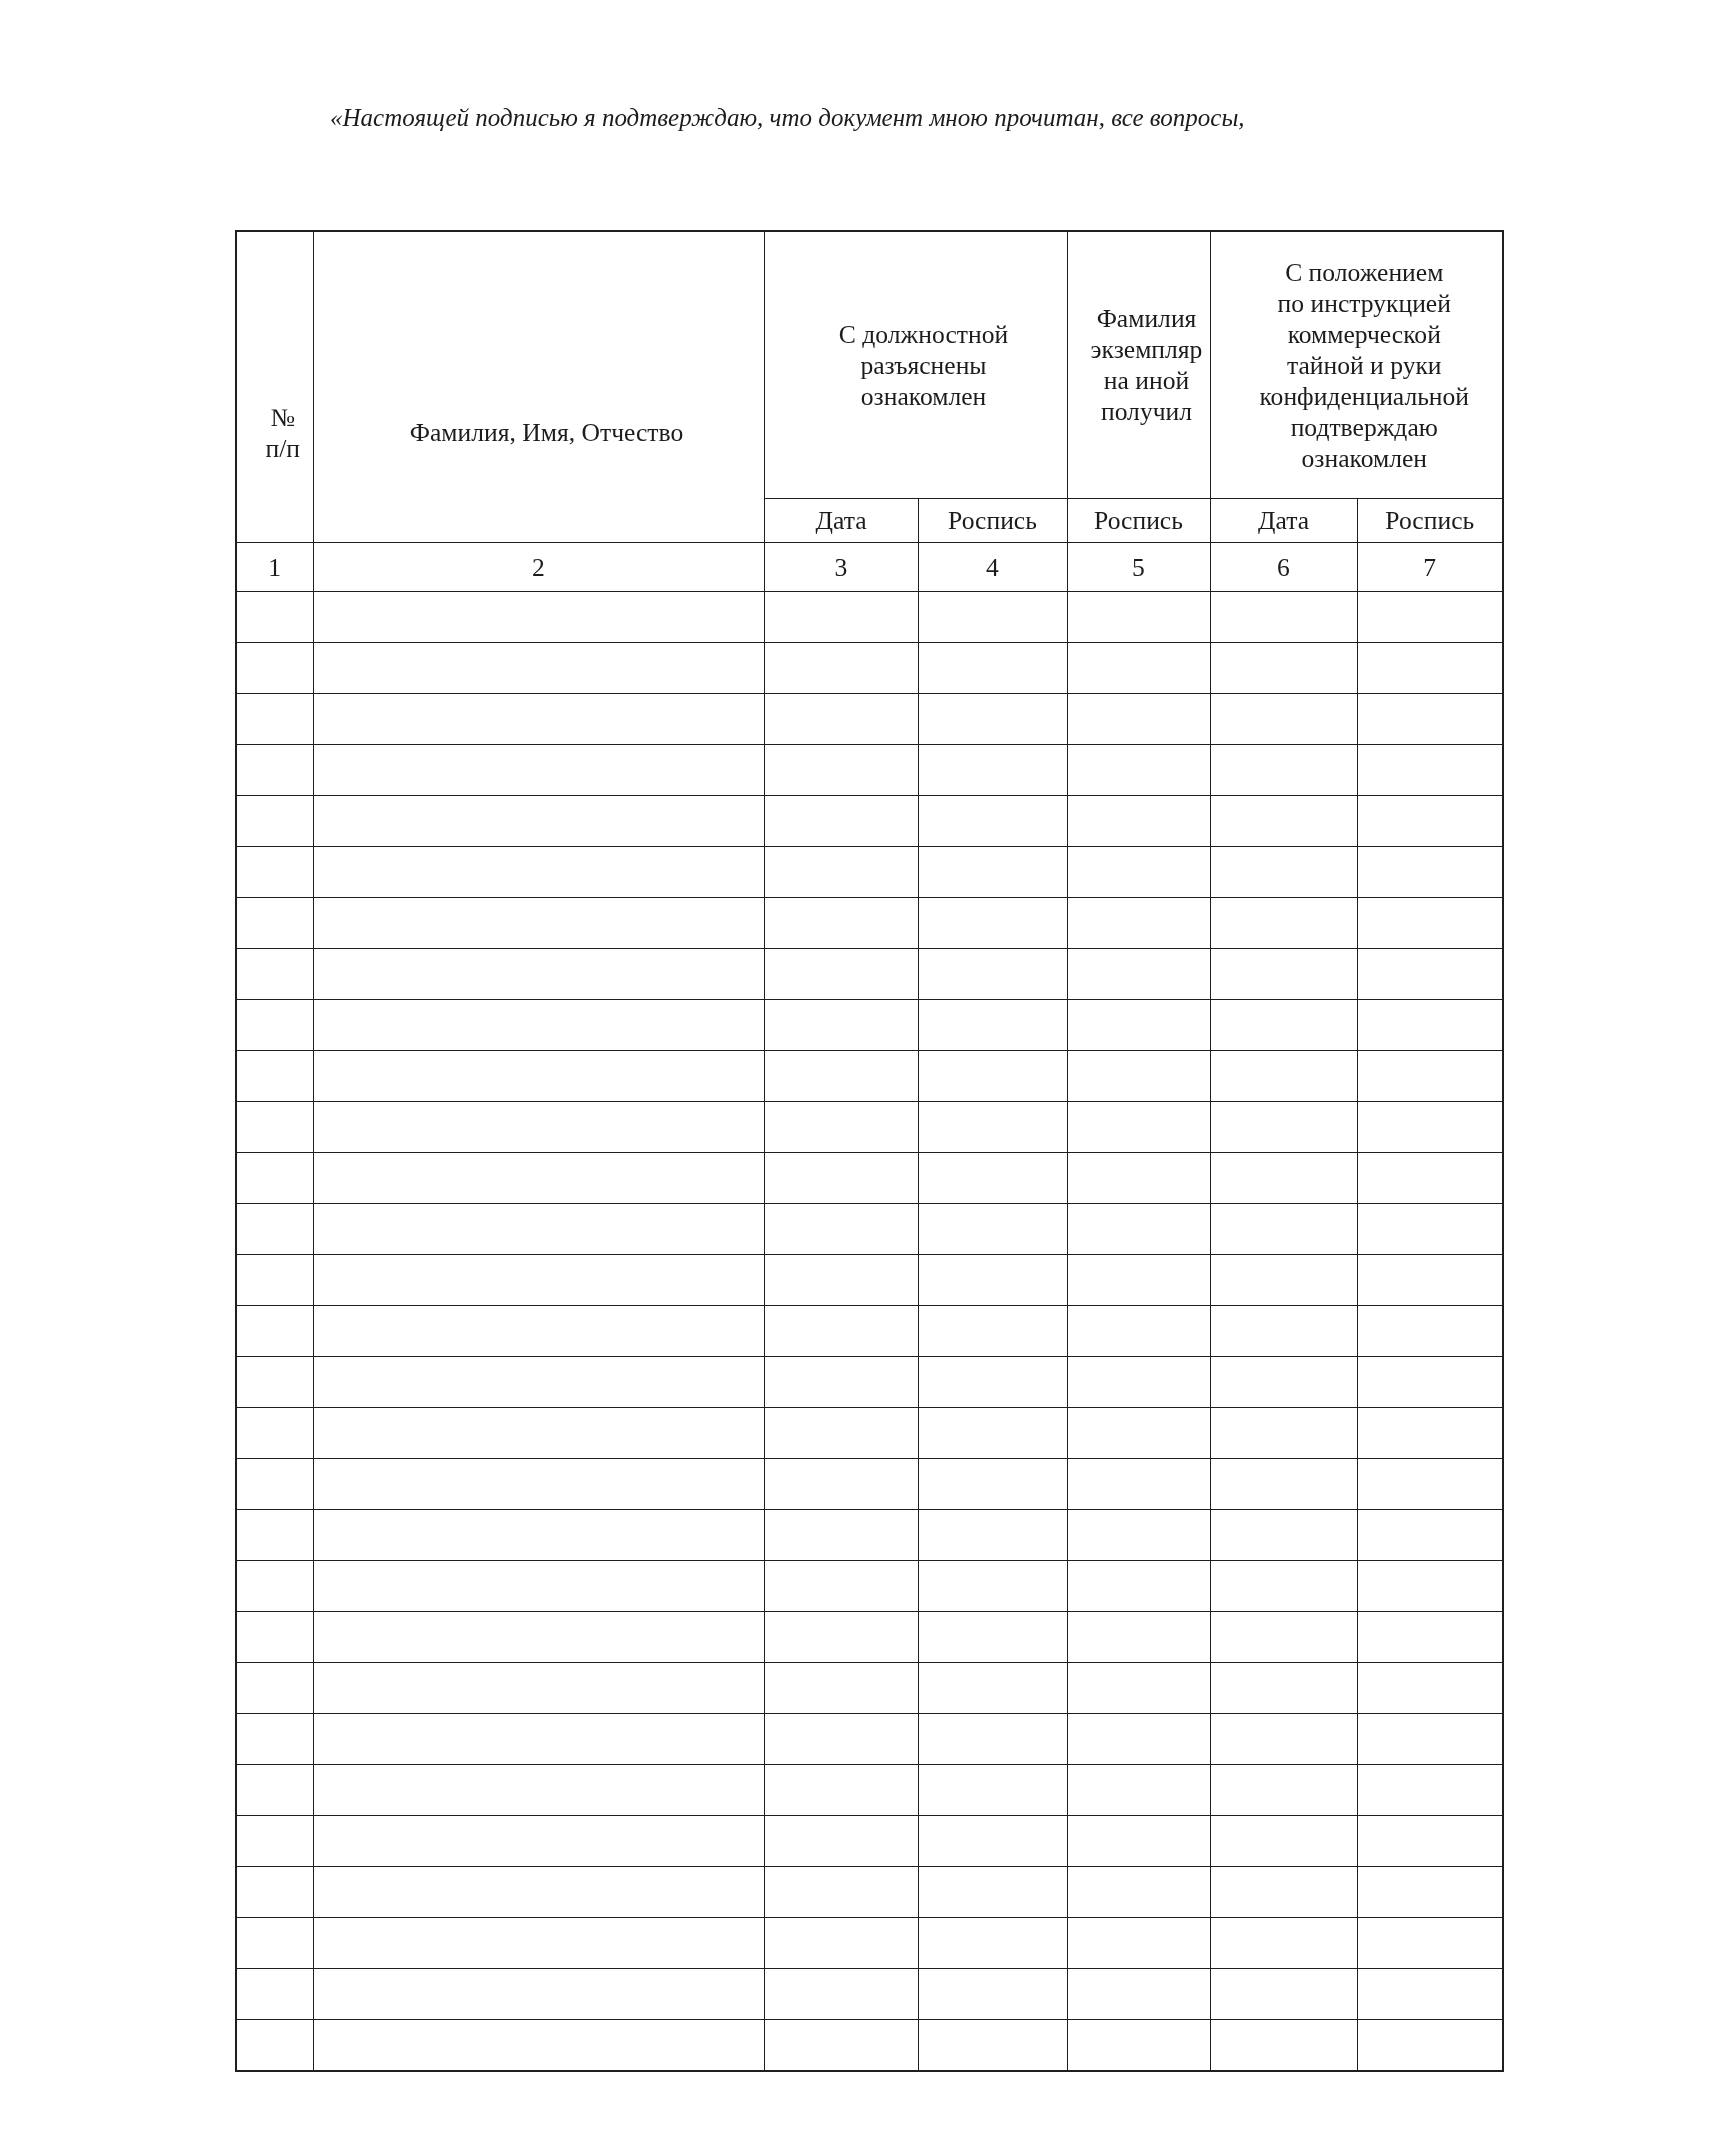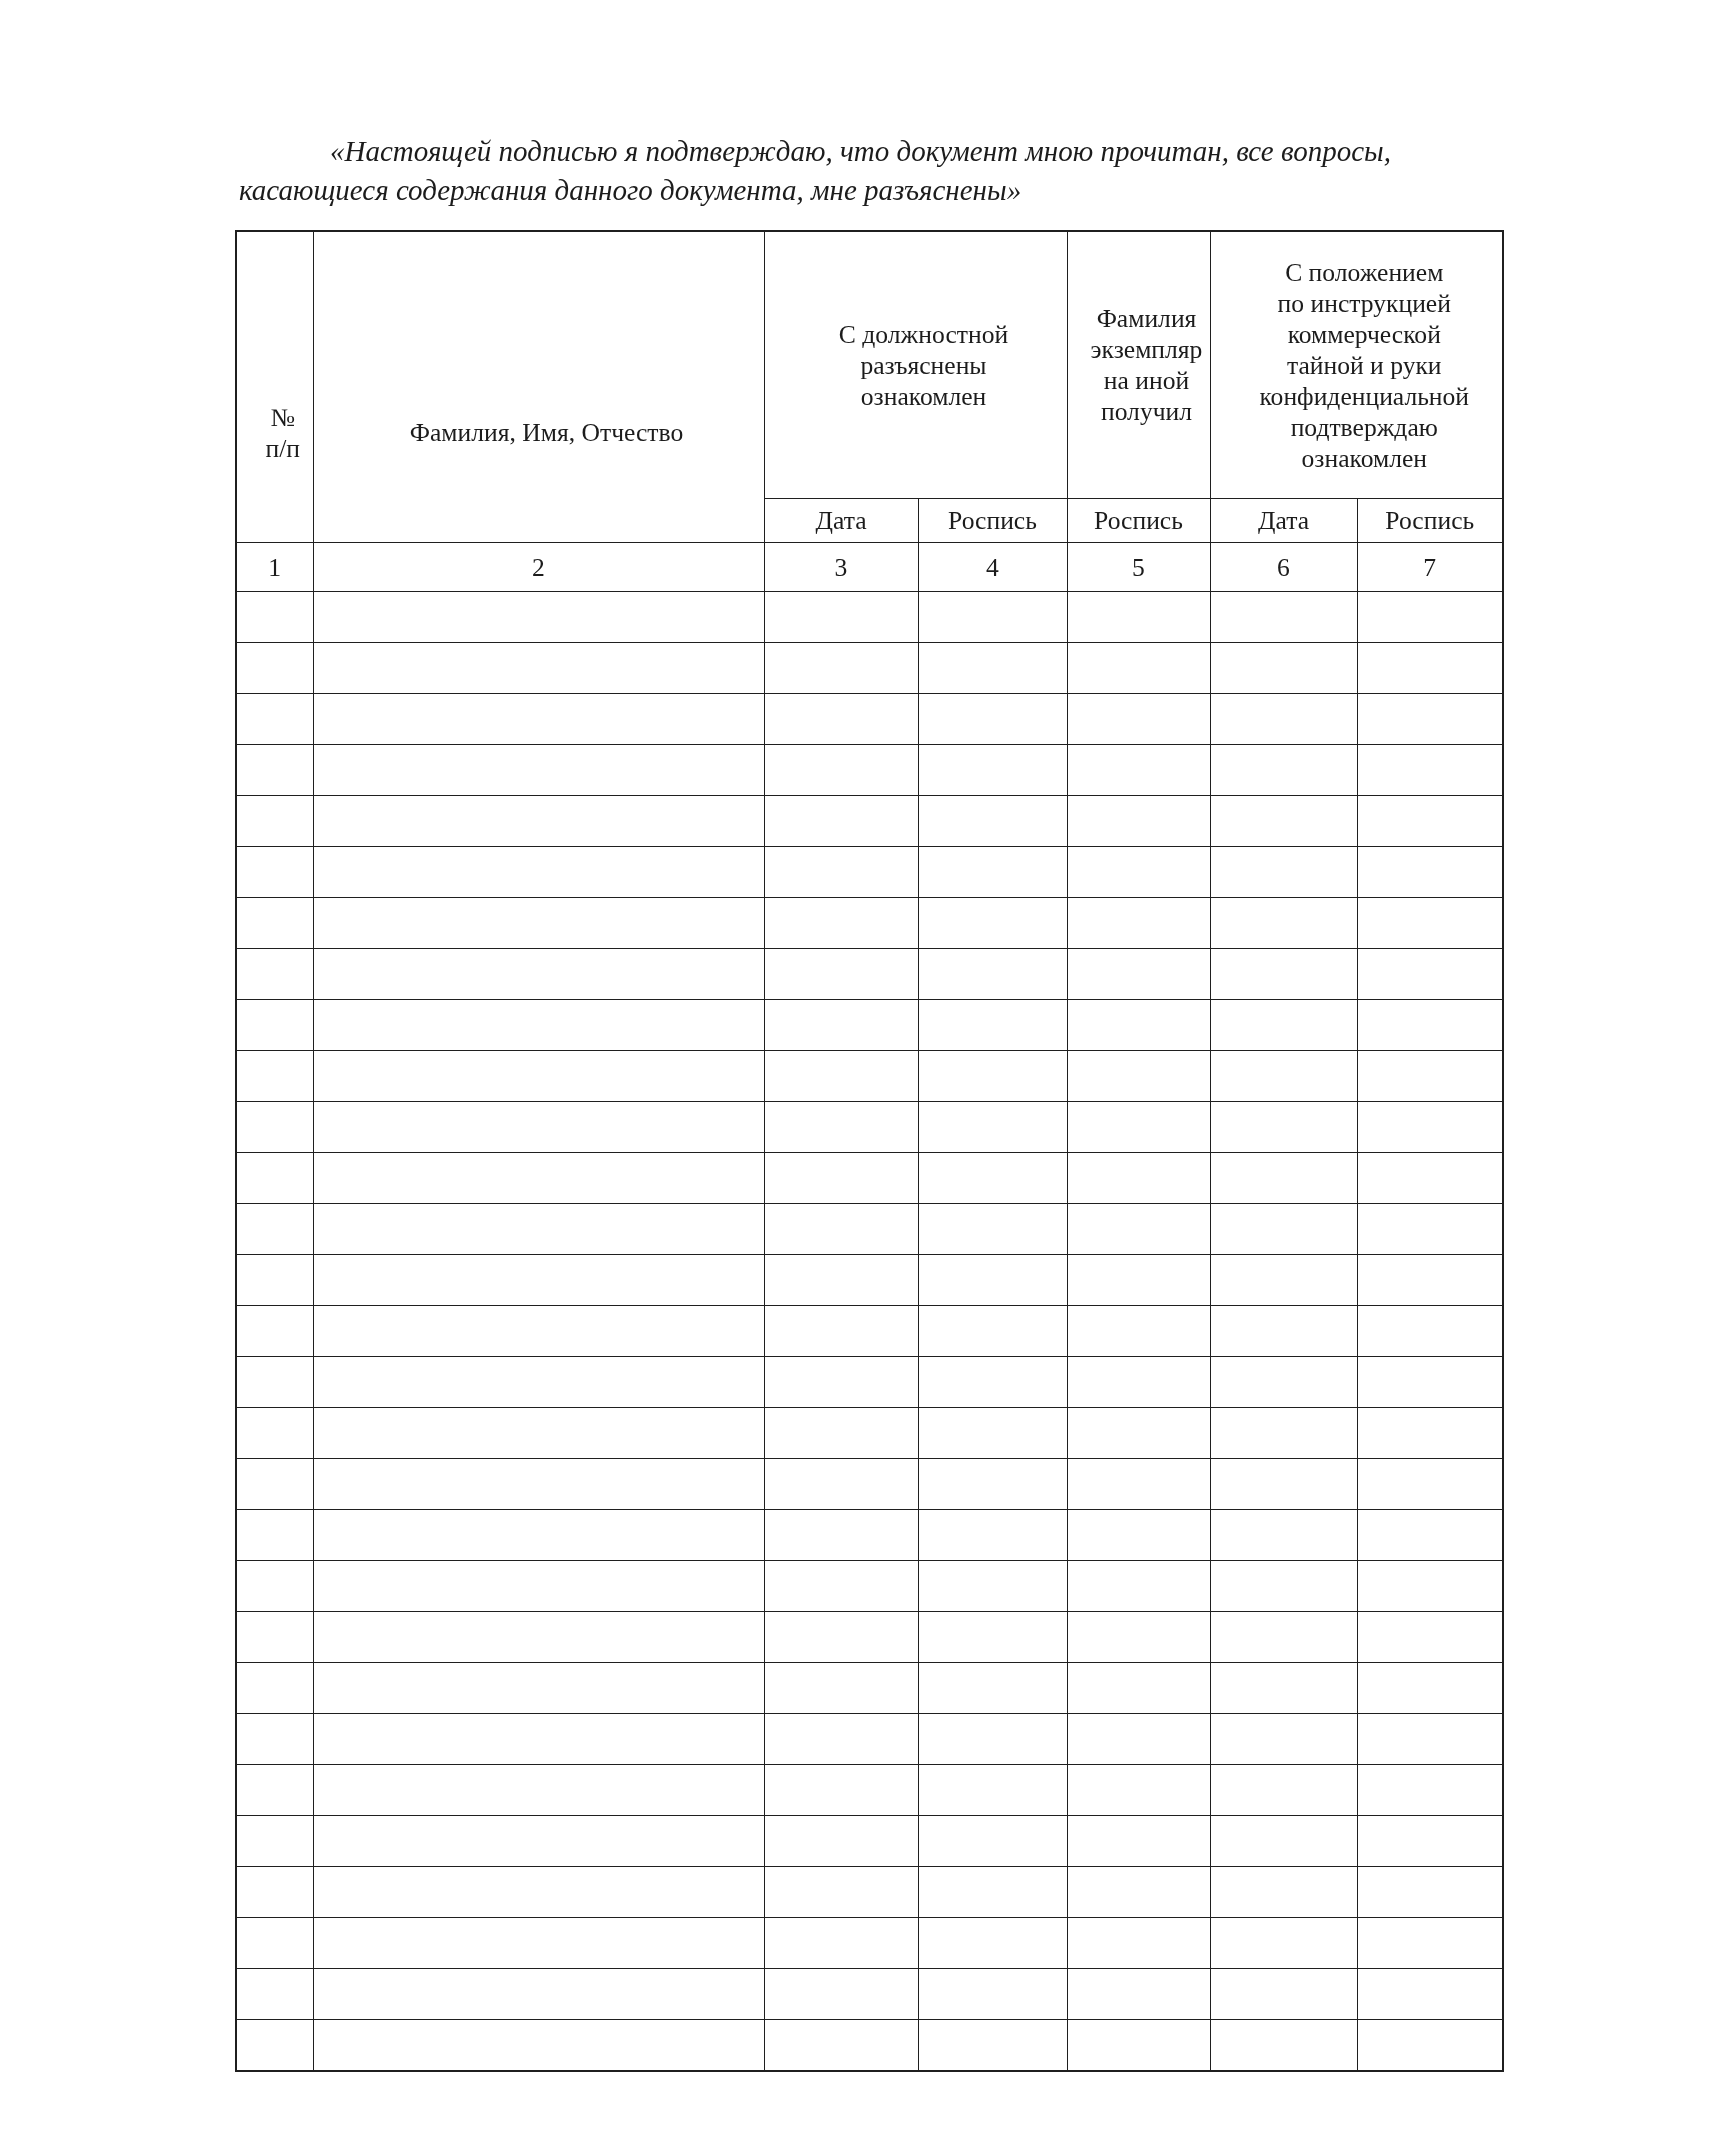--- a/index.html
+++ b/index.html
@@ -7,24 +7,24 @@
     position:relative;
     width:1732px;height:2137px;
     background:#ffffff;
     color:#1c1c1c;
     font-family:"Liberation Serif","DejaVu Serif",serif;
     overflow:hidden;
   }
   
   .quote{
     position:absolute;
-    left:239px;top:132px;
+    left:239px;top:98px;
     width:1106px;
     font-style:italic;
-    font-size:29px;
+    font-size:25px;
     line-height:39px;
     white-space:nowrap;
     font-family:Liberation Serif, serif;
   }
   .quote .l1{padding-left:91px;}
 
   
   .reg-table{
     position:absolute;
     left:235px;top:230px;
@@ -49,21 +49,20 @@
   .row-empty td{height:50px;}
   th.deep{padding-top:91px;} 
 </style>
 </head>
 <body>
 
 <div class="page">
 
   <div class="quote">
     <div class="l1">«Настоящей подписью я подтверждаю, что документ мною прочитан, все вопросы,</div>
-    <div class="l2">касающиеся содержания данного документа, мне разъяснены»</div>
   </div>
 
   <table class="reg-table">
     <colgroup>
       <col style="width:77px">
       <col style="width:451px">
       <col style="width:154px">
       <col style="width:149px">
       <col style="width:143px">
       <col style="width:147px">

